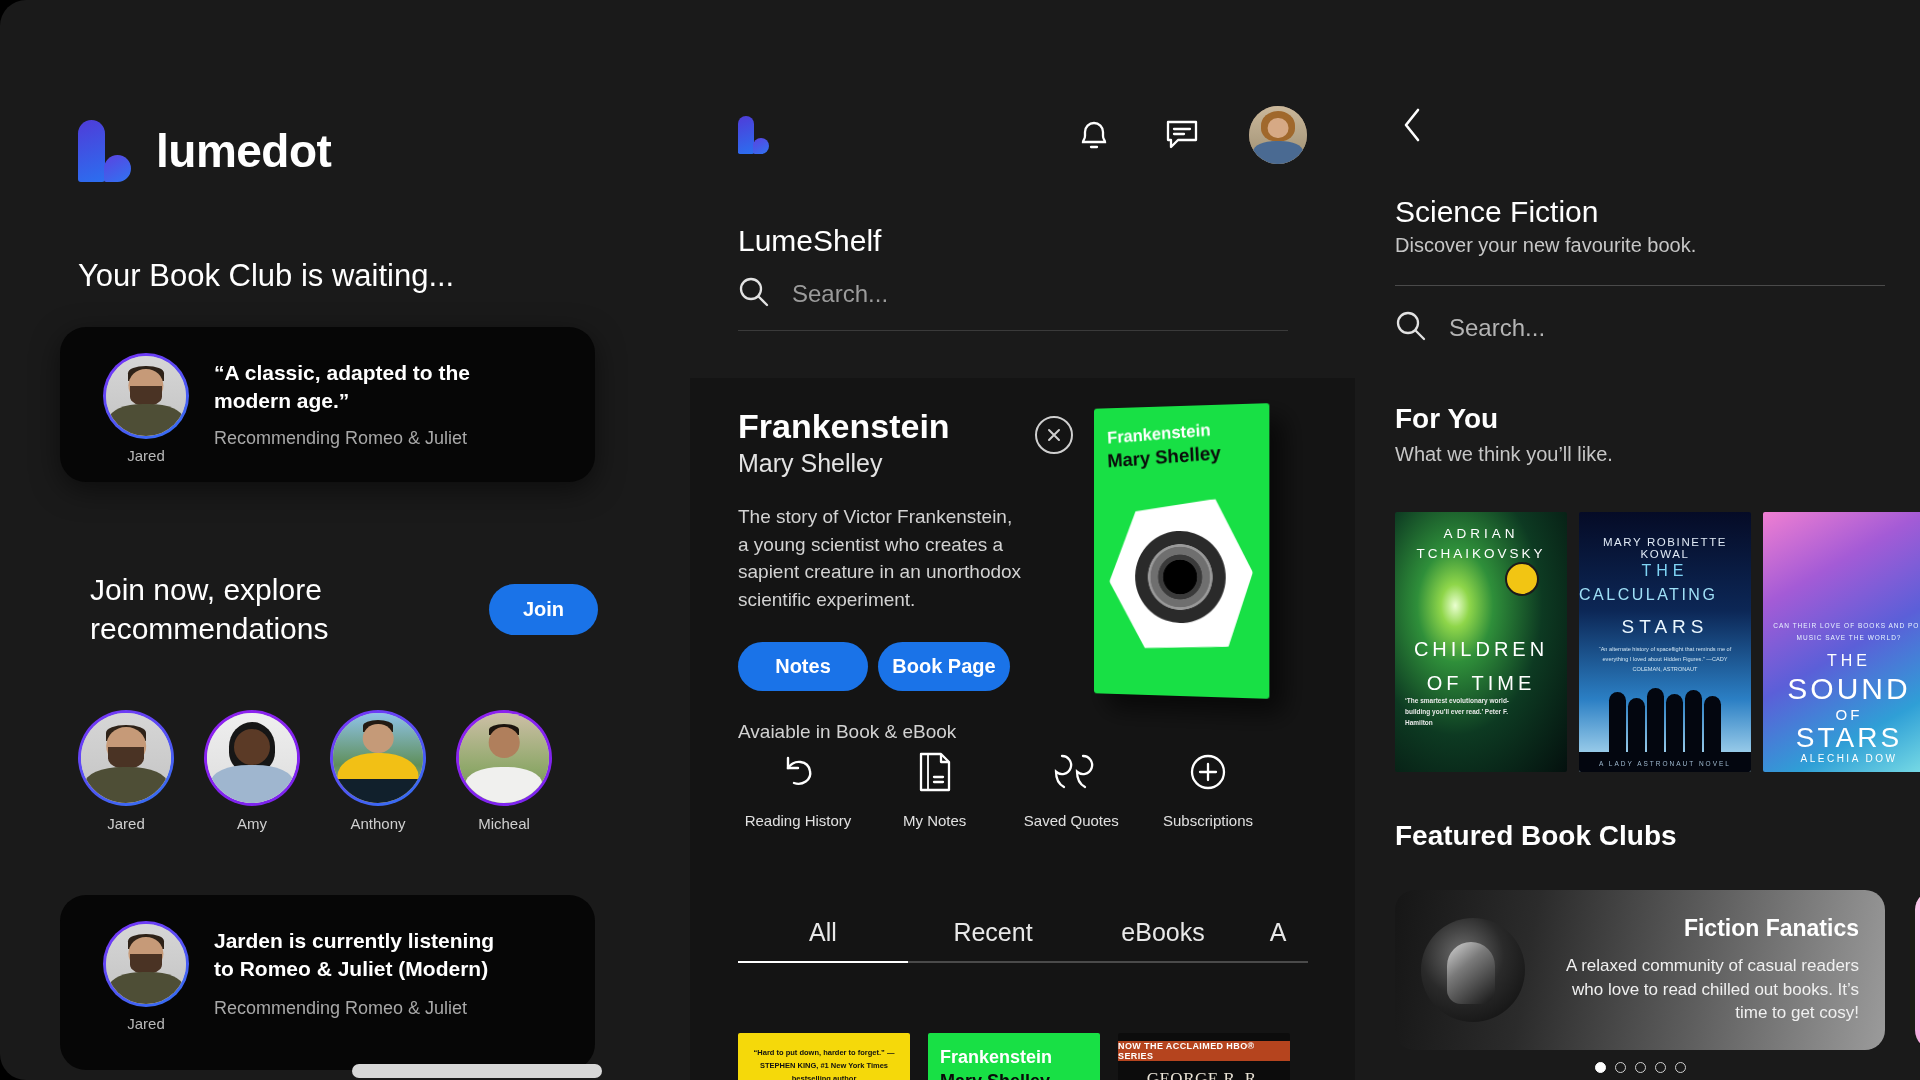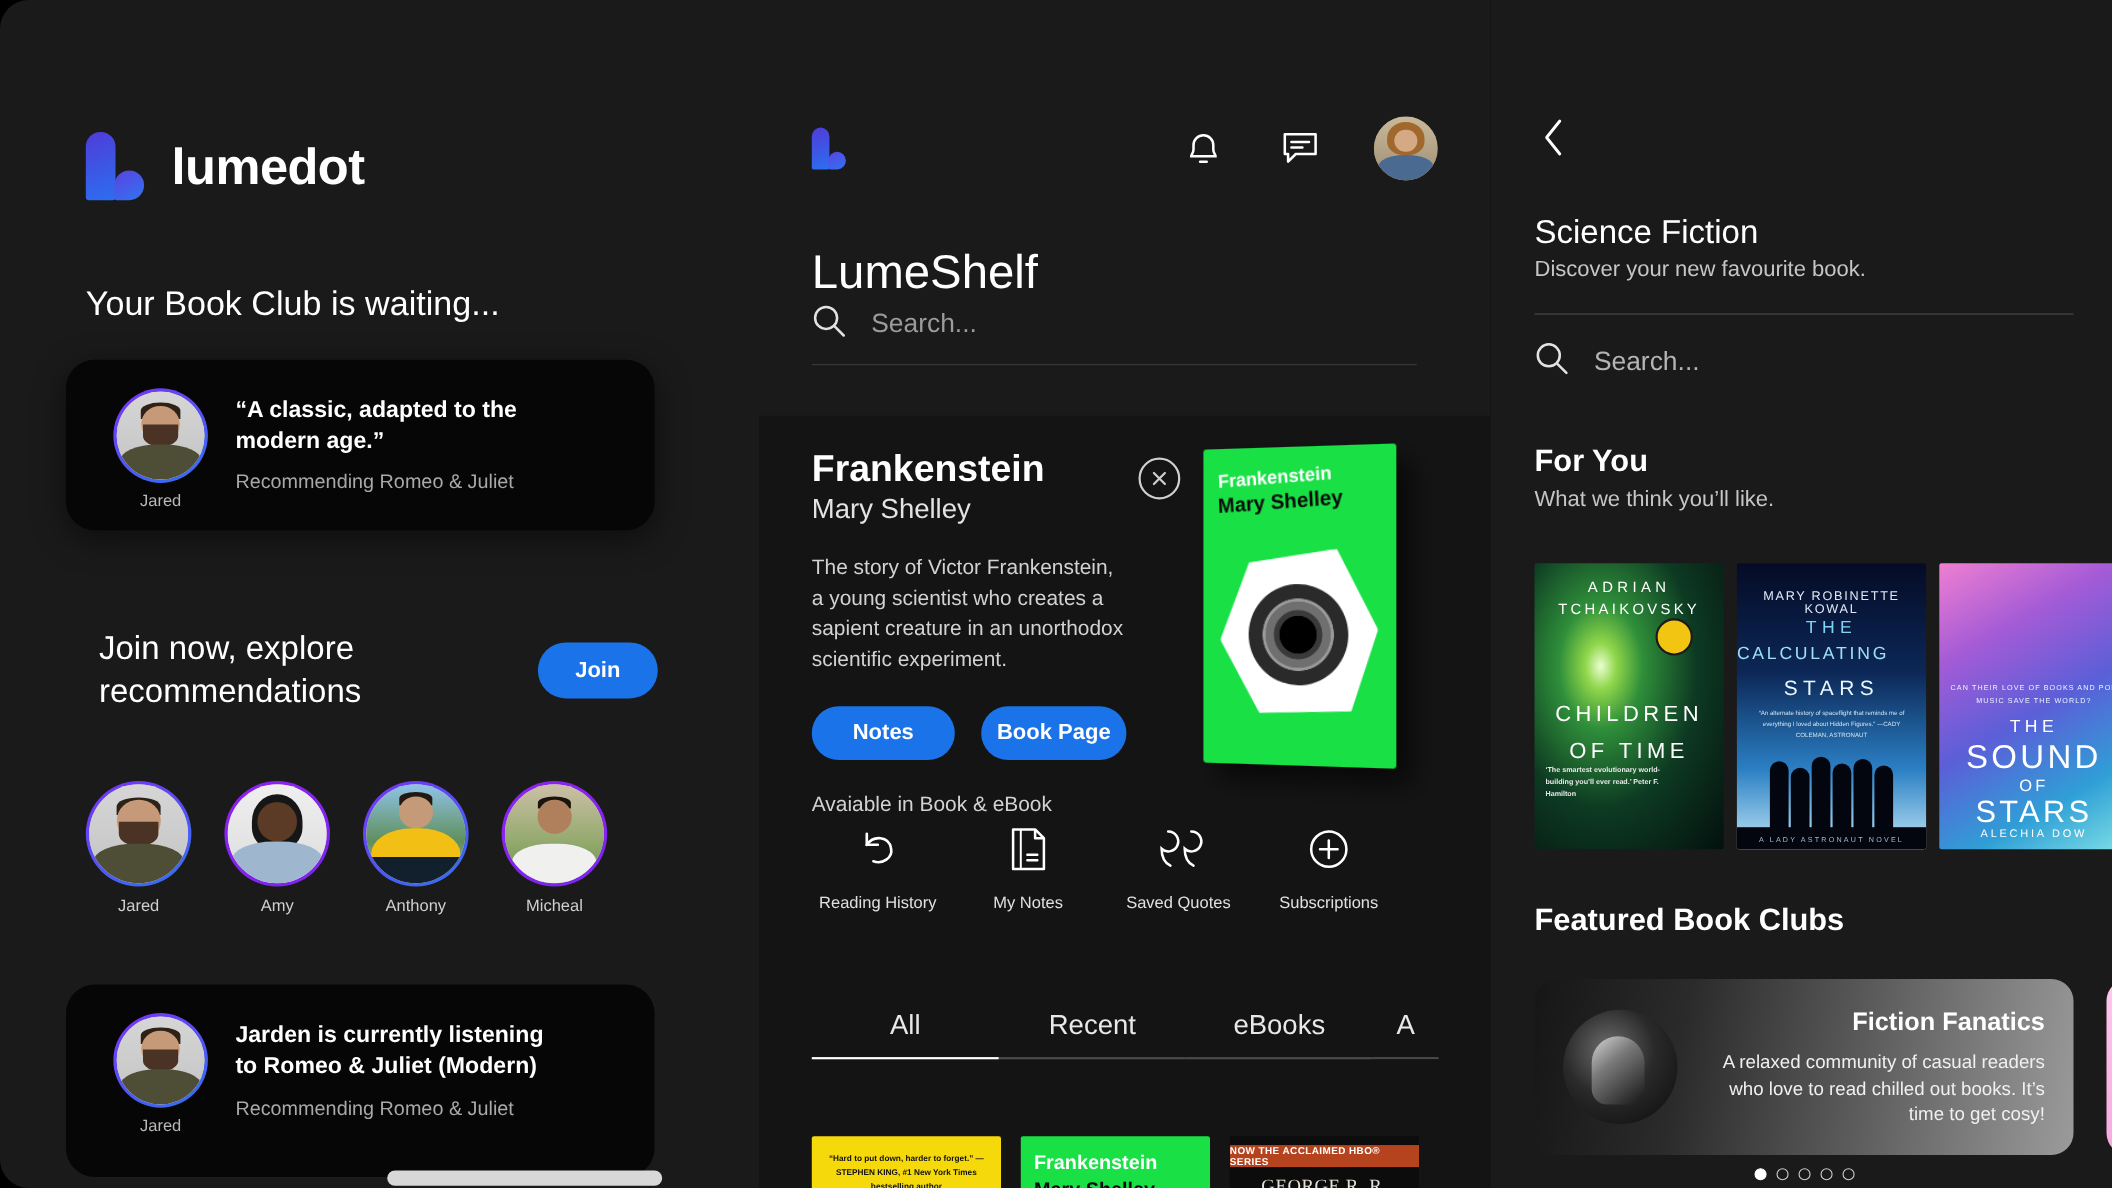--- a/index.html
+++ b/index.html
@@ -86,35 +86,35 @@
   
   .mid-top { position:relative; height:378px; background:#1a1a1a; }
   .mid-header { position:absolute; left:0; top:100px; width:100%; height:70px; display:flex; align-items:center; padding:0 48px; }
   .logo-mark.small { width:30px; height:38px; }
   .logo-mark.small .logo-bar { width:16px; height:38px; border-radius:9px 9px 2px 2px; }
   .logo-mark.small .logo-dot { left:15px; width:16px; height:16px; }
   .header-icons { margin-left:auto; display:flex; align-items:center; gap:46px; }
   .ico-btn { width:42px; height:42px; display:flex; align-items:center; justify-content:center; cursor:pointer; }
   .hdr-avatar { width:58px; height:58px; border-radius:50%; overflow:hidden; background:#8e7b68; position:relative; }
 
-  .mid-title { position:absolute; left:730px; top:224px; font-size:43px; font-weight:500; color:#fff; }
+  .mid-title { position:absolute; left:730px; top:224px; font-size:30px; font-weight:500; color:#fff; }
   .mid-search {
     position:absolute; left:730px; top:276px; width:550px;
     display:flex; align-items:center; gap:22px;
     padding-bottom:18px; border-bottom:1px solid #3a3a3a;
   }
   .mid-search .ph { font-size:24px; color:#9b9b9b; }
 
   .mid-body { position:relative; height:702px; background:#141414; }
 
   .book-detail { position:absolute; left:730px; top:30px; width:560px; }
   .bd-title { font-size:34px; font-weight:600; color:#fff; line-height:1.1; }
   .bd-author { margin-top:4px; font-size:25px; color:#e3e3e3; font-weight:400; }
   .bd-desc { margin-top:25px; font-size:19px; line-height:1.45; color:#d2d2d2; max-width:290px; }
-  .bd-actions { margin-top:28px; display:flex; gap:24px; }
+  .bd-actions { margin-top:28px; display:flex; gap:10px; }
   .pill {
     background:#1a73e8; color:#fff; border:none; font-family:inherit;
     font-size:20px; font-weight:700; padding:13px 0; width:130px;
     border-radius:40px; cursor:pointer;
   }
   .pill.wide { width:132px; }
   .bd-avail { margin-top:30px; font-size:19px; color:#d2d2d2; }
   .bd-close {
     position:absolute; left:297px; top:8px; width:38px; height:38px;
     border:2px solid #cfcfcf; border-radius:50%;

